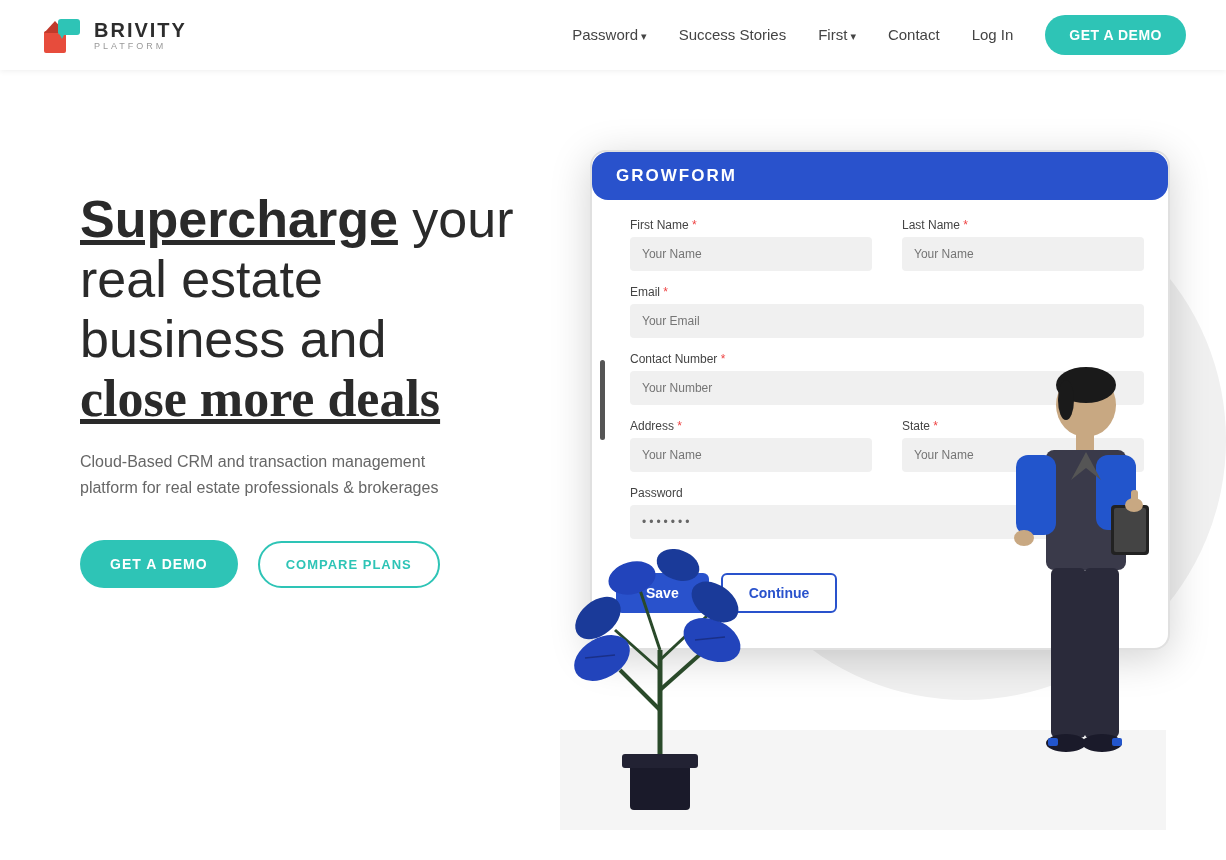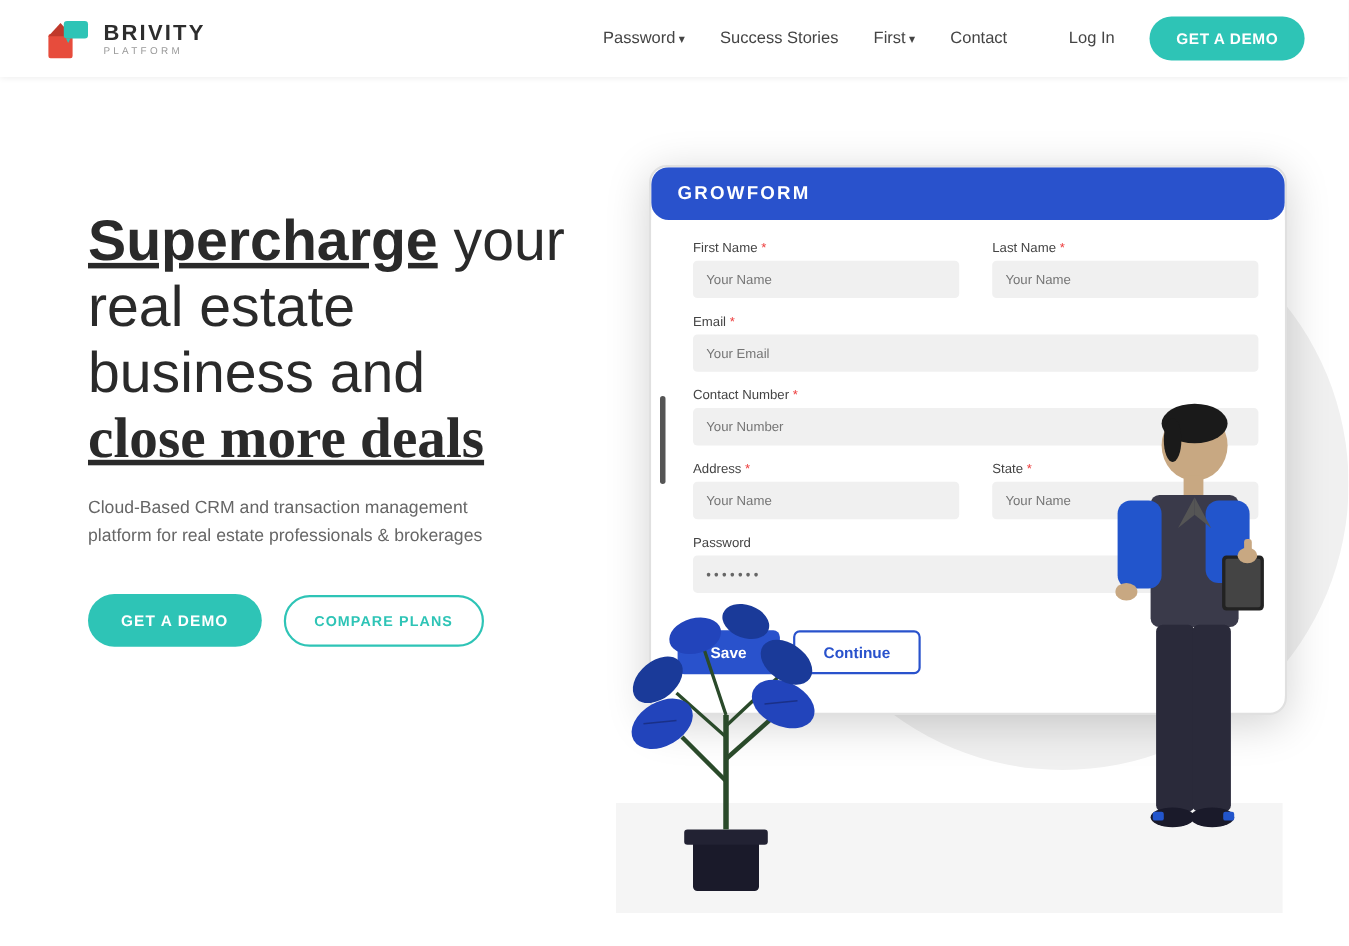--- a/index.html
+++ b/index.html
@@ -54,21 +54,20 @@
       color: #444;
       font-size: 15px;
       font-weight: 500;
     }
     .nav-links li a.has-arrow::after {
       content: ' ▾';
       font-size: 11px;
     }
     .nav-links li a.login {
       color: #444;
-      margin-left: 24px;
     }
     .btn-demo-nav {
       background: #2ec4b6;
       color: #fff;
       border: none;
       padding: 12px 24px;
       border-radius: 30px;
       font-size: 14px;
       font-weight: 700;
       letter-spacing: 0.5px;

